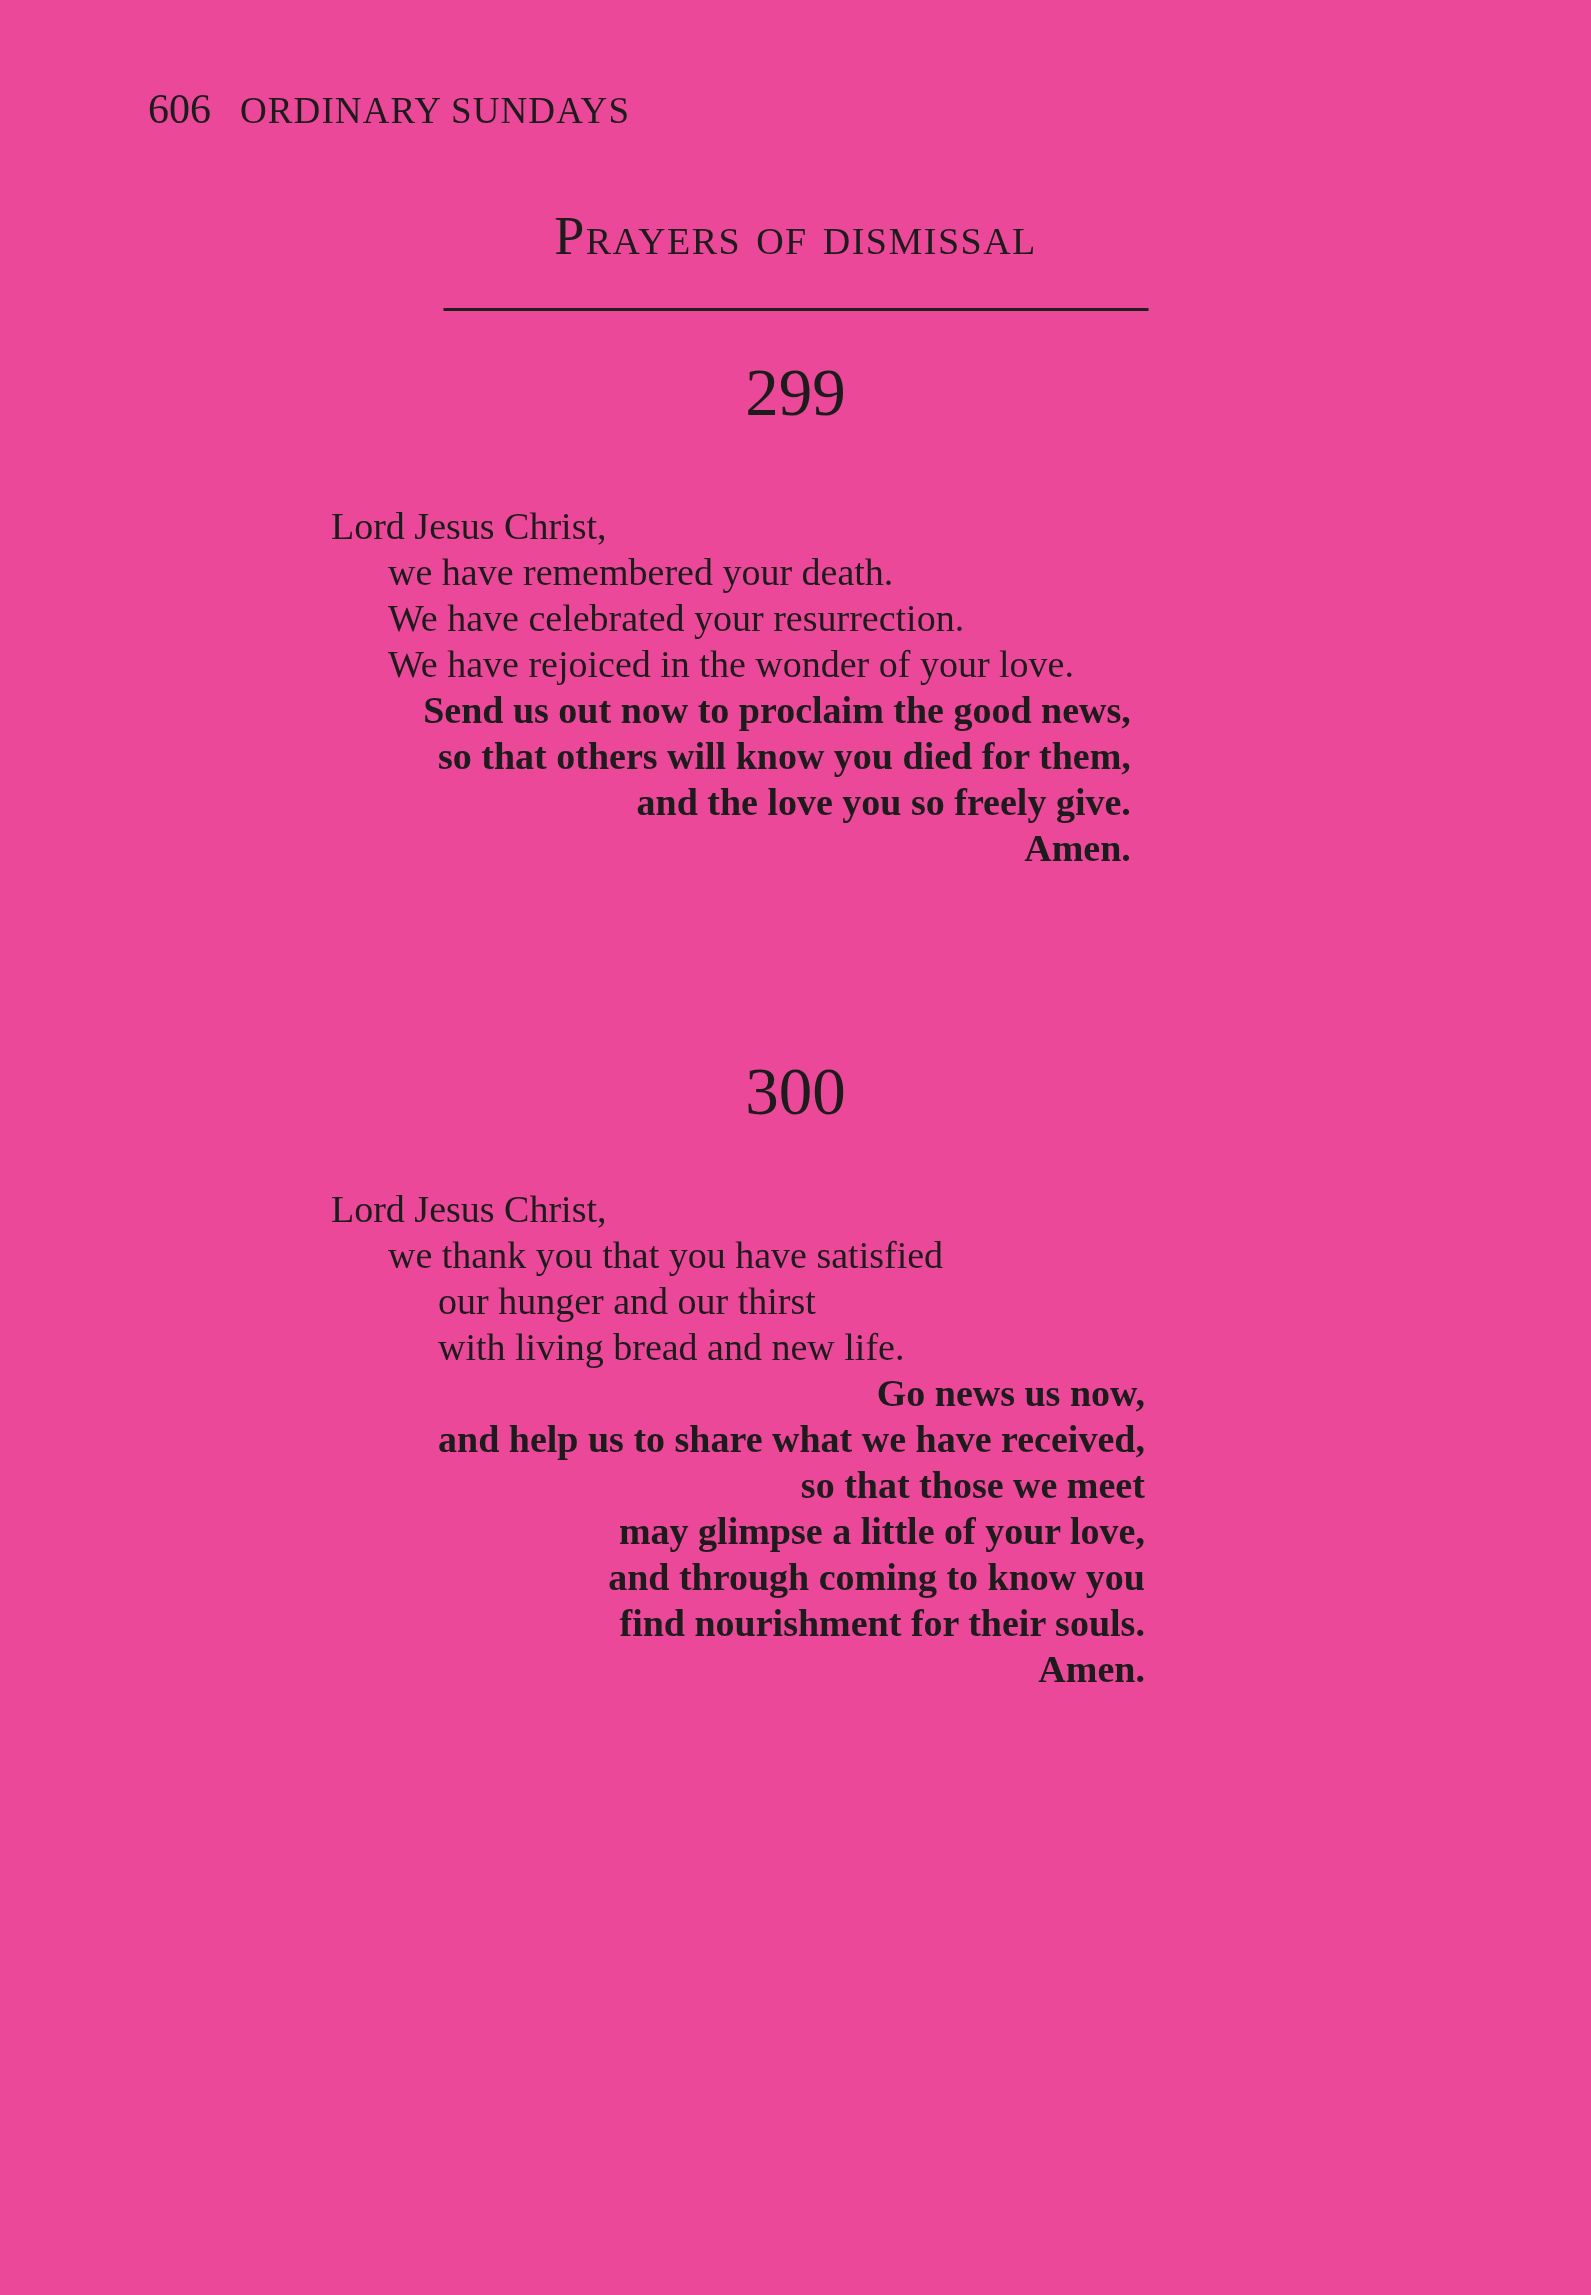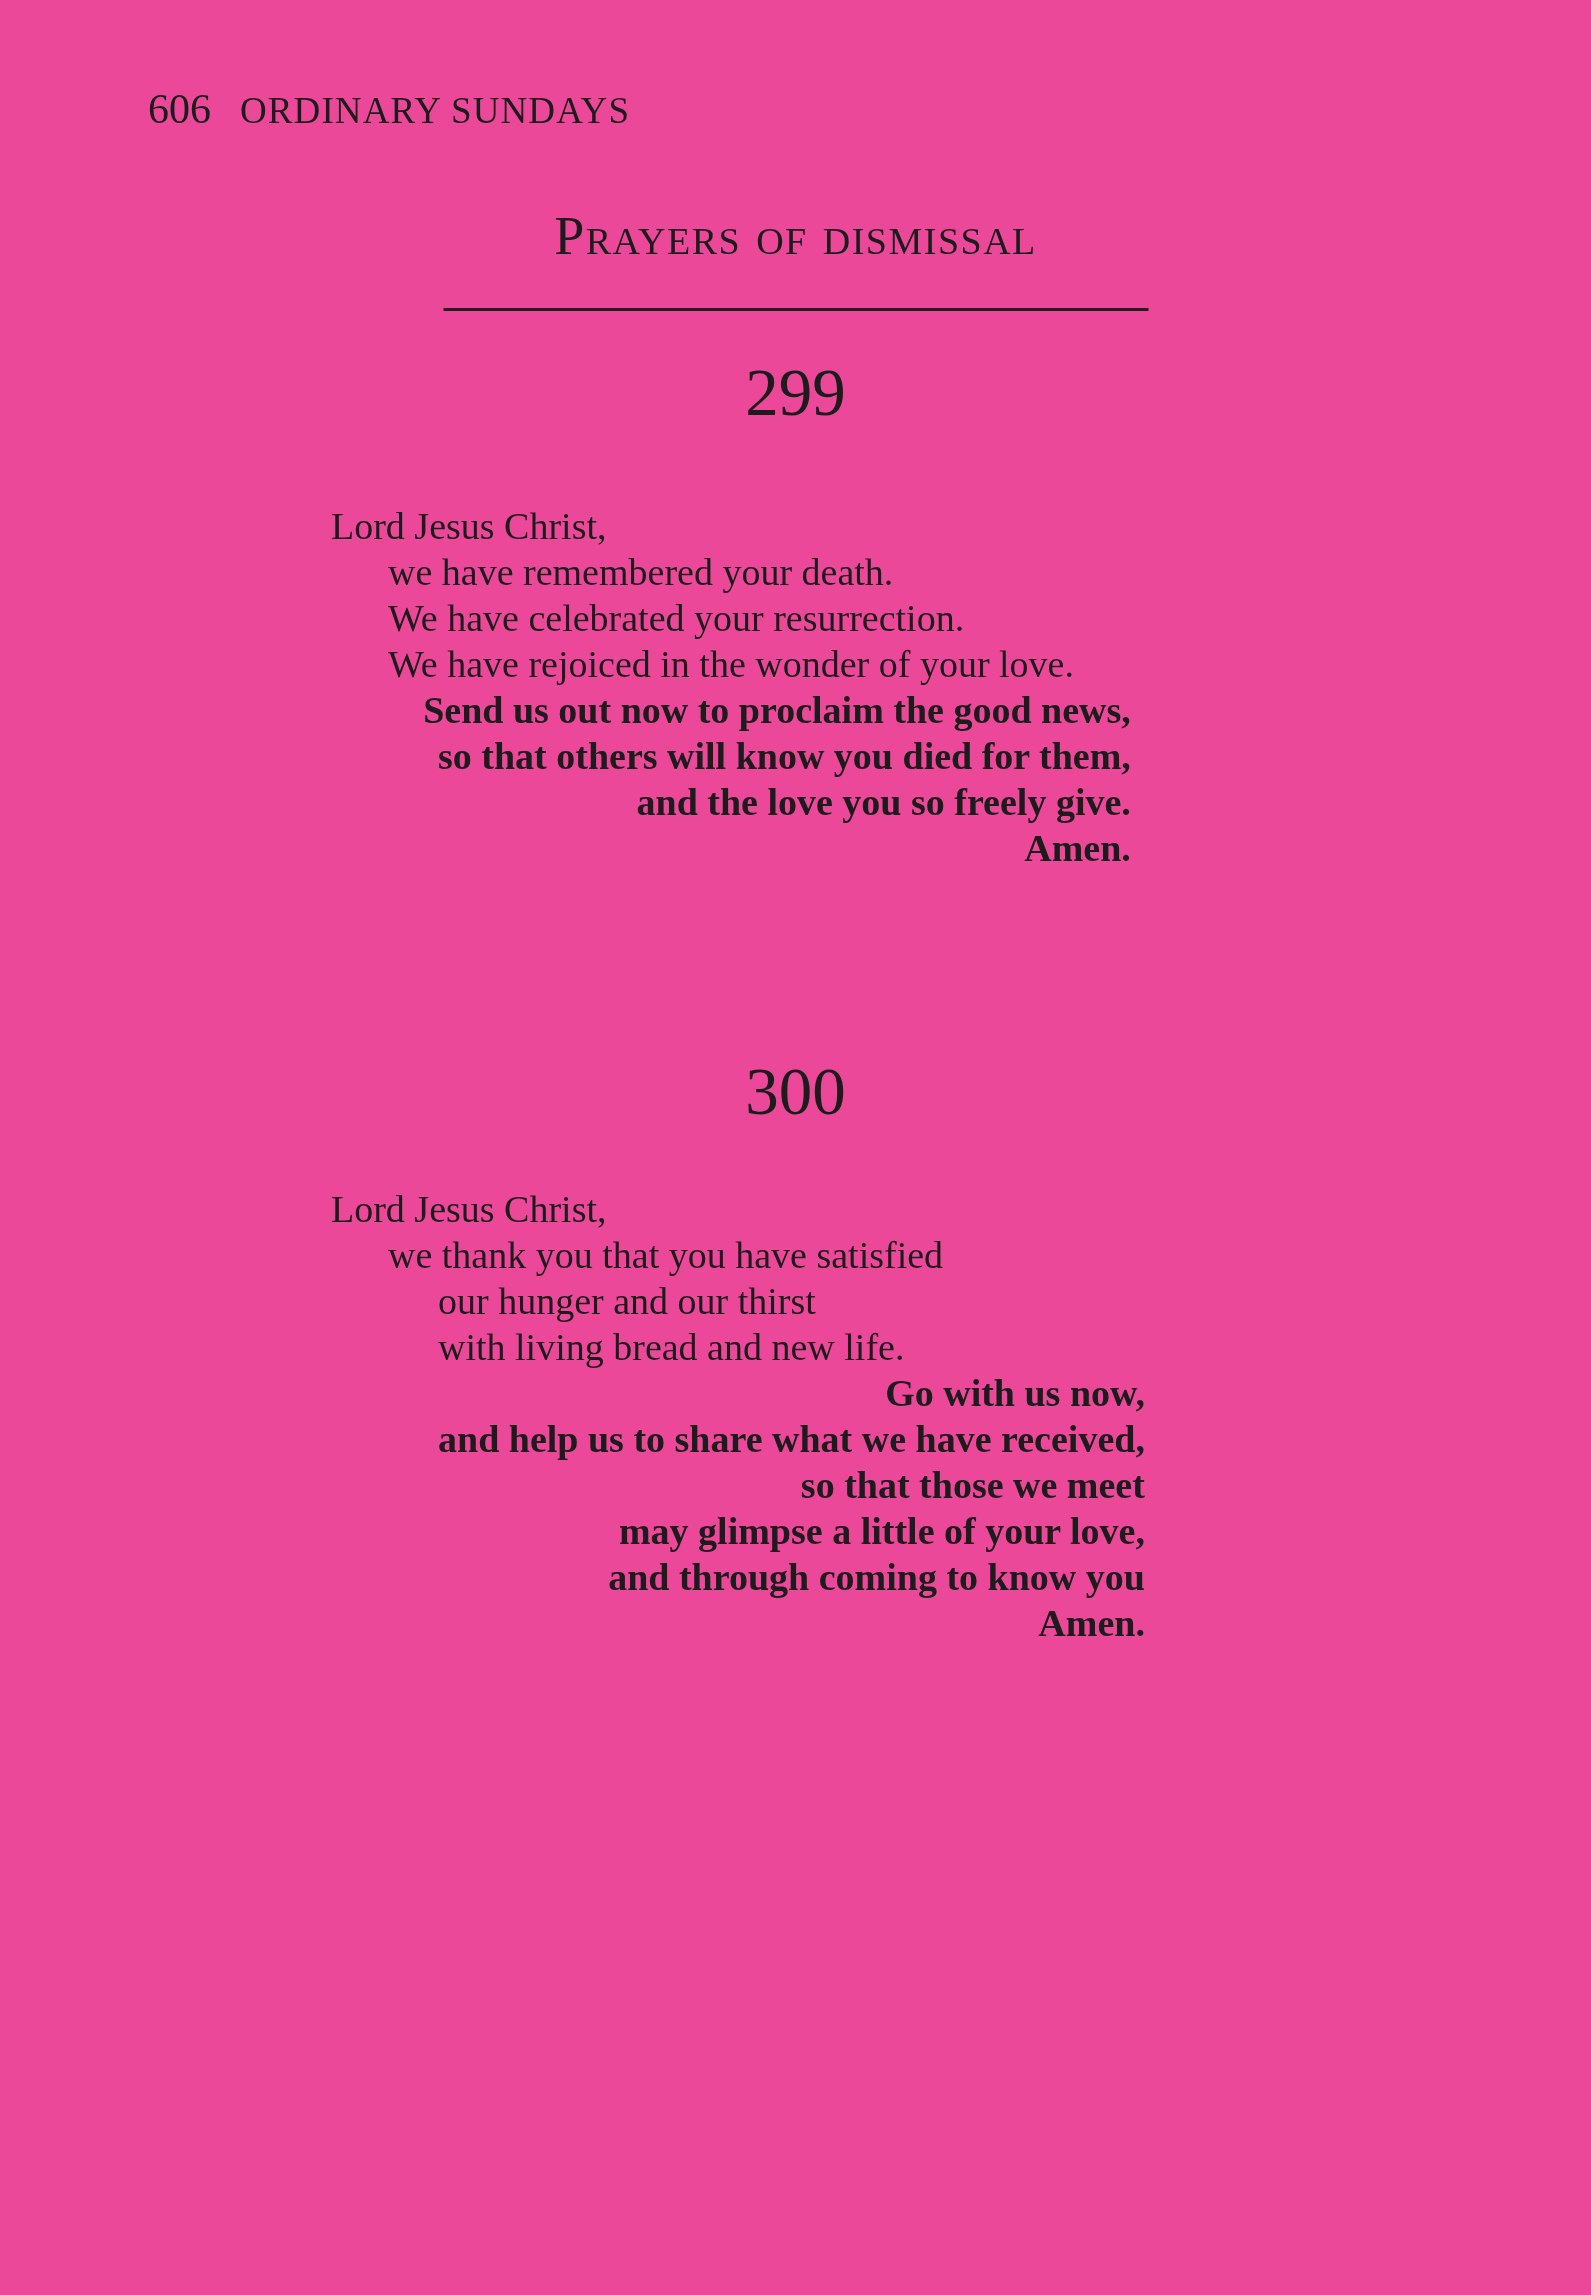--- a/index.html
+++ b/index.html
@@ -121,23 +121,24 @@
     </div>
   </section>
 
   <section class="prayer-300">
     <h2 class="prayer-number">300</h2>
     <div class="prayer-text">
       <p>Lord Jesus Christ,</p>
       <p class="ind-1">we thank you that you have satisfied</p>
       <p class="ind-2">our hunger and our thirst</p>
       <p class="ind-2">with living bread and new life.</p>
-      <p class="ind-1 bold">Go with us now,</p>
+      <p class="ind-1 bold">Go news us now,</p>
       <p class="ind-2 bold">and help us to share what we have received,</p>
       <p class="ind-2 bold">so that those we meet</p>
       <p class="ind-2 bold">may glimpse a little of your love,</p>
       <p class="ind-2 bold">and through coming to know you</p>
+      <p class="ind-2 bold">find nourishment for their souls.</p>
       <p class="ind-2 bold">Amen.</p>
     </div>
   </section>
 
 </div>
 
 
 </body></html>

